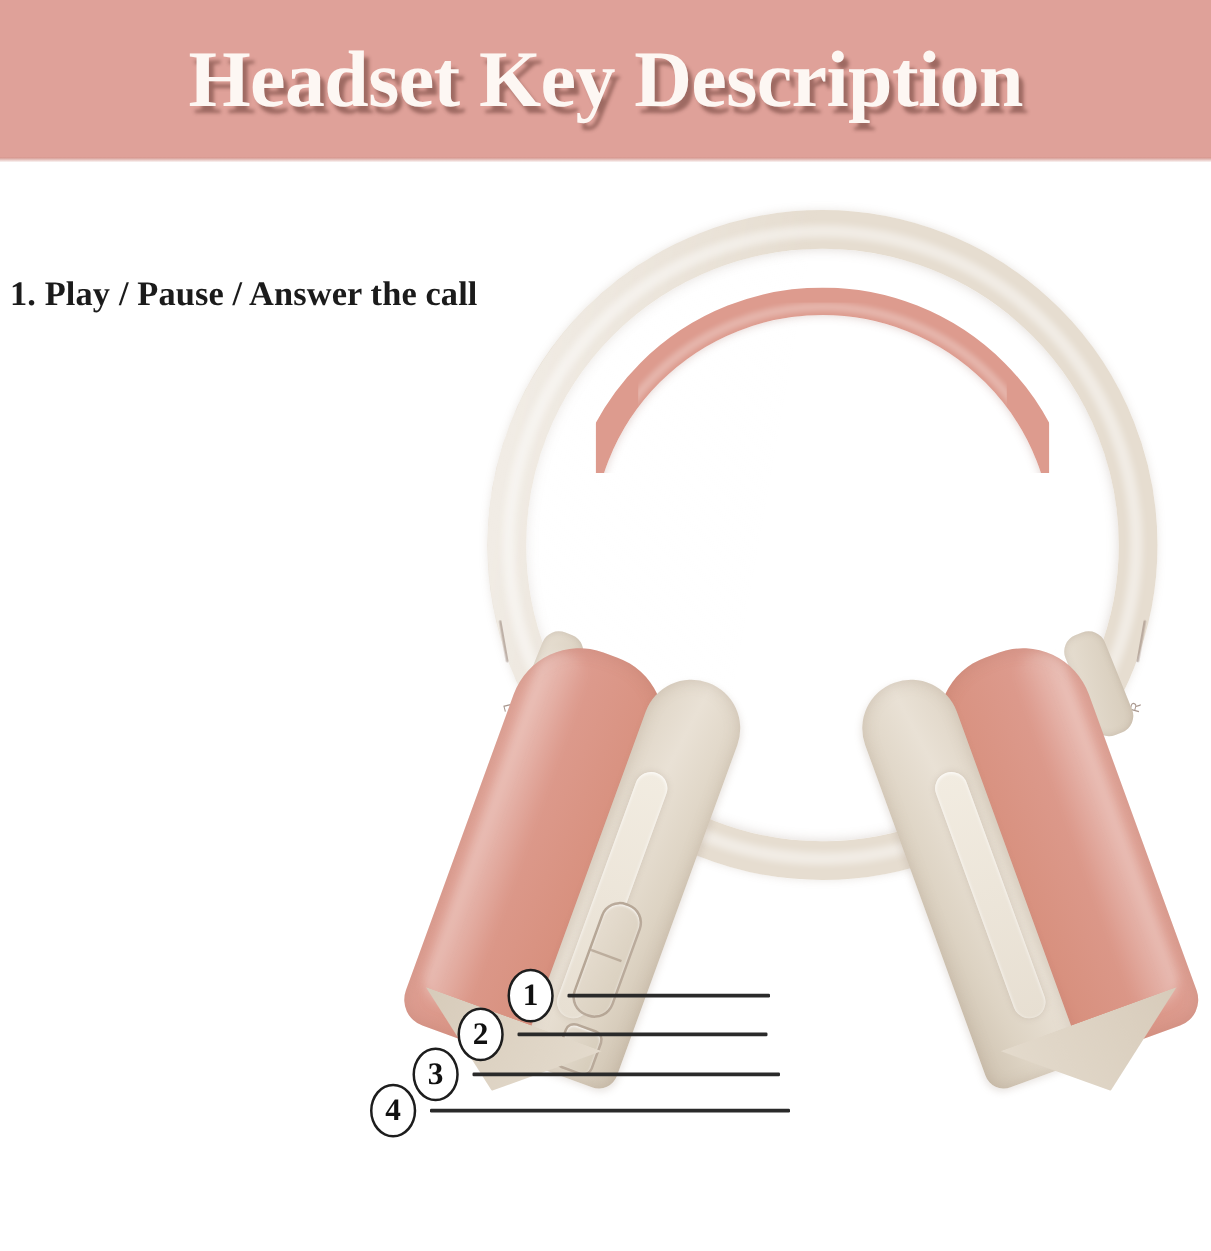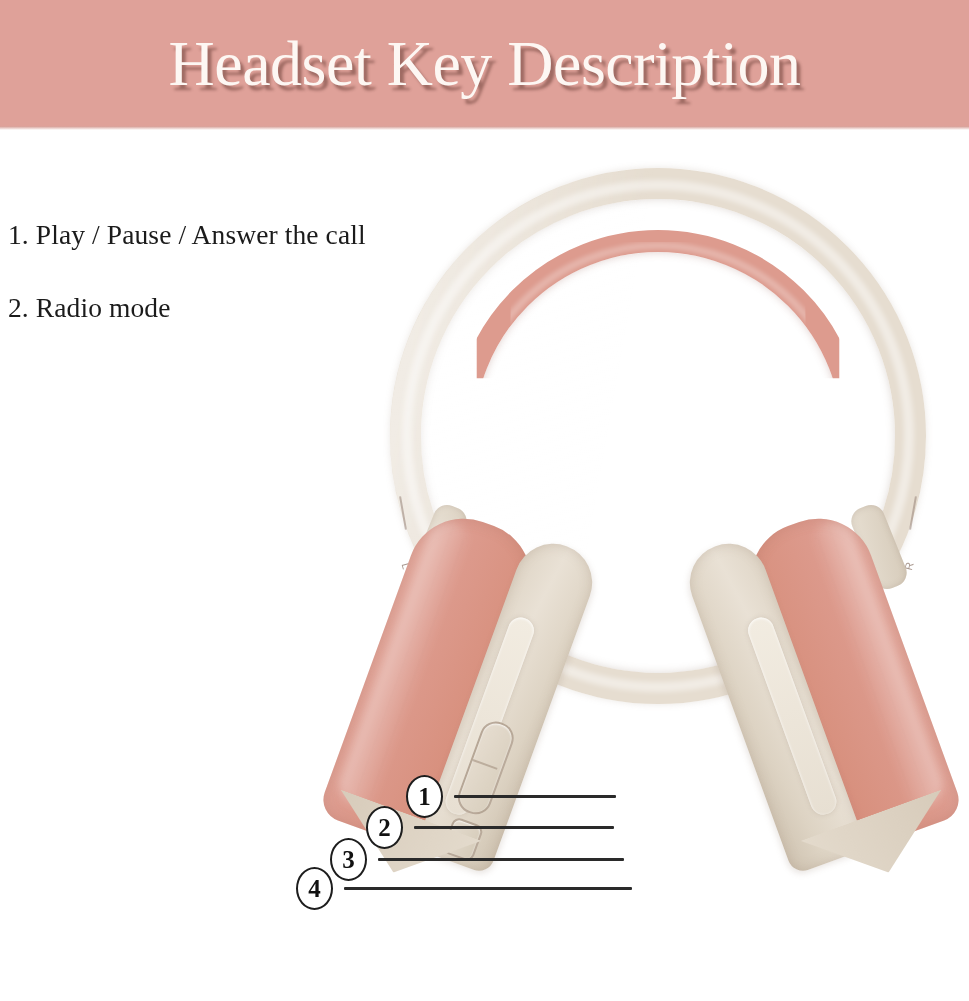--- a/index.html
+++ b/index.html
@@ -5,31 +5,31 @@
   html,body{margin:0;padding:0;background:#ffffff;}
   body{width:969px;height:1001px;overflow:hidden;
        font-family:"Liberation Serif",serif;}
   #stage{position:relative;width:969px;height:1001px;background:#fff;overflow:hidden;}
 
   
   #banner{position:absolute;left:0;top:0;width:969px;height:128px;
           background:#dfa199;}
   #banner-title{position:absolute;left:0;top:0;width:969px;height:128px;
           display:flex;align-items:center;justify-content:center;
-          font-family:"Liberation Serif",serif;font-weight:400;
+          font-family:"Liberation Serif",serif;font-weight:700;
           font-size:64px;letter-spacing:-0.5px;color:#fdf7f3;
           text-shadow:4px 5px 3px rgba(70,30,25,.42);
           white-space:nowrap;}
   #banner-edge{position:absolute;left:0;top:126px;width:969px;height:4px;
           background:linear-gradient(#d4968e,#ffffff);}
 
   
   #feature-list{position:absolute;left:8px;top:198px;width:470px;}
   .feature-row{height:73px;display:flex;align-items:center;}
-  .feature-text{font-family:"Liberation Serif",serif;font-weight:400;
+  .feature-text{font-family:"Liberation Serif",serif;font-weight:700;
           font-size:27.5px;color:#1b1b1b;white-space:nowrap;
           letter-spacing:.1px;}
 
   
   #headphones{position:absolute;left:368px;top:160px;width:580px;height:770px;}
 
   
   .band-outer{position:absolute;left:22px;top:8px;width:536px;height:536px;
           border-radius:50%;
           border:31px solid #e6ddd0;
@@ -145,23 +145,20 @@
 
   <div id="banner">
     <div id="banner-title">Headset Key Description</div>
   </div>
   <div id="banner-edge"></div>
 
   <div id="feature-list">
     <div class="feature-row">
       <span class="feature-text">1. Play / Pause / Answer the call</span>
     </div>
-    <div class="feature-row">
-      <span class="feature-text">2. Radio mode</span>
-    </div>
   </div>
 
   <div id="headphones">
 
     <div class="band-outer"></div>
     <div class="band-gloss"></div>
     <div class="band-pad"></div>
     <div class="band-pad-hi"></div>
 
     <div class="slider-mark slider-seam-l"></div>

